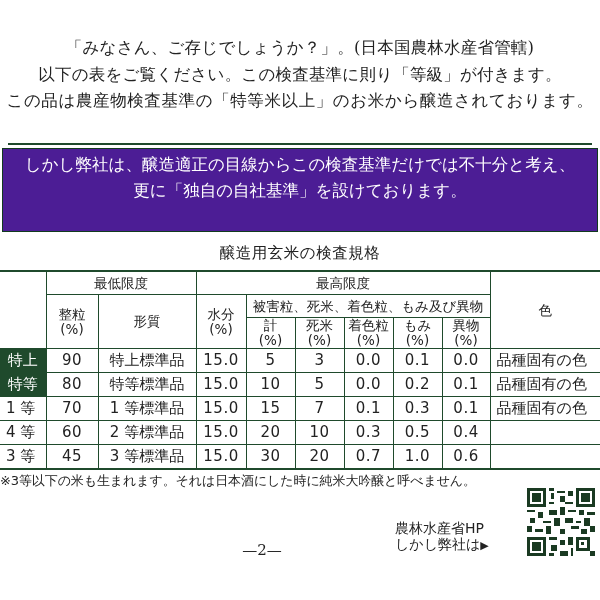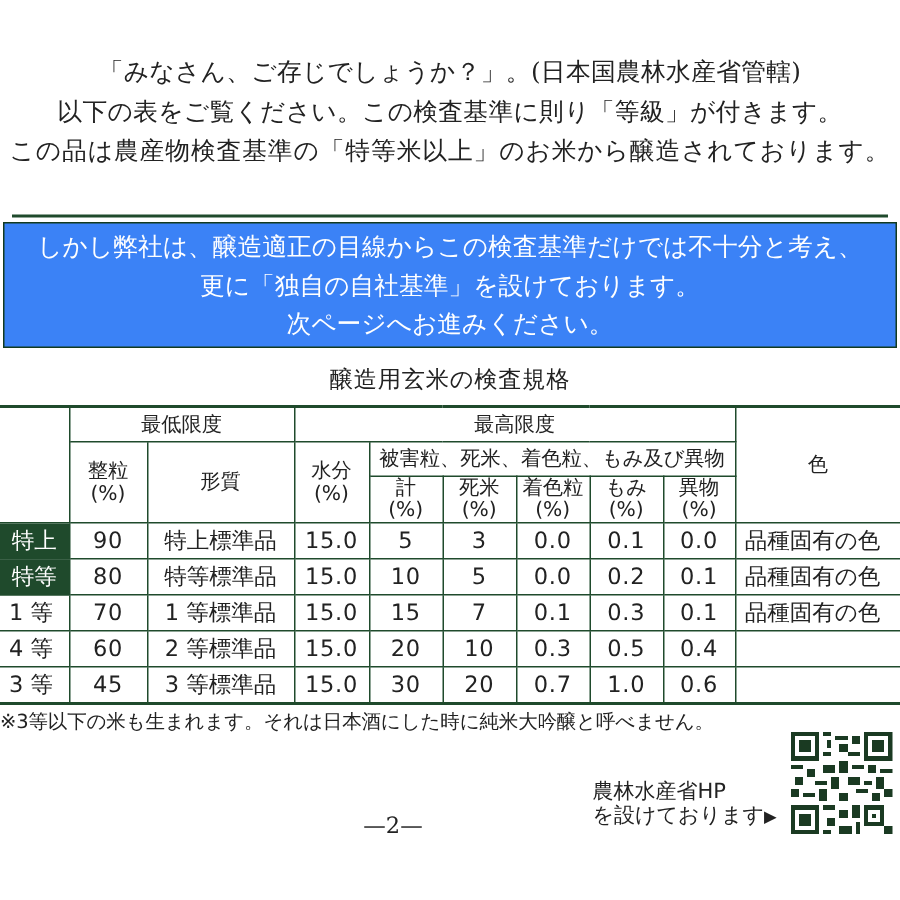--- a/index.html
+++ b/index.html
@@ -3,21 +3,21 @@
 <meta charset="utf-8">
 <style>
   html, body { margin:0; padding:0; }
   body { width:600px; height:600px; background:#ffffff; position:relative; overflow:hidden;
          font-family:"DejaVu Sans", "Liberation Sans", sans-serif; color:#1a1a1a; }
   .intro { position:absolute; left:0; top:35px; width:600px; text-align:center;
            font-family:"DejaVu Serif", "Liberation Serif", serif; color:#222; }
   .intro div { font-size:16.5px; line-height:26.5px; white-space:nowrap; letter-spacing:0.2px; }
   .intro .l4 { font-size:16.5px; letter-spacing:0.6px; }
   .rule { position:absolute; left:8px; top:143px; width:584px; height:2px; background:#1f4a2c; }
-  .greenbox { position:absolute; left:2px; top:148px; width:596px; height:84px; background:#3b82f6;
+  .greenbox { position:absolute; left:2px; top:148px; width:596px; height:84px; background:#4c1d95;
               border:1px solid #123a1f; box-sizing:border-box; color:#ffffff; text-align:center;
               font-family:"DejaVu Serif", "Liberation Serif", serif; padding-top:3px; }
   .greenbox div { font-size:16.5px; line-height:25.5px; white-space:nowrap; }
   .table-title { position:absolute; left:0; width:600px; top:243px; text-align:center; font-size:15.5px;
                  color:#222; letter-spacing:0.5px; }
   table.spec { position:absolute; left:0; top:270px; width:600px; border-collapse:collapse; table-layout:fixed;
                border-top:2px solid #1f4a2c; border-bottom:2px solid #1f4a2c; }
   table.spec td { border:1px solid #1f4a2c; text-align:center; vertical-align:middle; padding:0;
                   font-size:13.5px; color:#222; line-height:15px; }
   table.spec tr.h1 td { height:22px;margin-left:16px; }
@@ -43,21 +43,20 @@
 <div class="intro">
   <div>「みなさん、ご存じでしょうか？」。(日本国農林水産省管轄)</div>
   <div>以下の表をご覧ください。この検査基準に則り「等級」が付きます。</div>
   <div class="l4">この品は農産物検査基準の「特等米以上」のお米から醸造されております。</div>
 </div>
 <div class="rule"></div>
 
 <div class="greenbox">
   <div>しかし弊社は、醸造適正の目線からこの検査基準だけでは不十分と考え、</div>
   <div>更に「独自の自社基準」を設けております。</div>
-  <div>次ページへお進みください。</div>
 </div>
 
 <div class="table-title">醸造用玄米の検査規格</div>
 
 <table class="spec">
   <colgroup>
     <col style="width:46px">
       <col style="width:52px">
       <col style="width:98px">
       <col style="width:50px">
@@ -151,21 +150,21 @@
   </tr>
 </tbody>
   </table>
 
 <div class="footnote">※3等以下の米も生まれます。それは日本酒にした時に純米大吟醸と呼べません。</div>
 
 <div class="pageno">—2—</div>
 
 <div class="hp">
   <div>農林水産省HP</div>
-  <div><span>を設けております</span><span class="arrow">▶</span></div>
+  <div><span>しかし弊社は</span><span class="arrow">▶</span></div>
 </div>
 
 <svg class="qr" viewBox="0 0 25 25" shape-rendering="crispEdges">
   <rect x="0" y="0" width="25" height="25" fill="#ffffff"></rect>
   <g fill="#1a3a22">
     <rect x="0" y="0" width="7" height="7"></rect>
       <rect x="1" y="1" width="5" height="5" fill="#fff"></rect>
       <rect x="2" y="2" width="3" height="3"></rect>
     <rect x="18" y="0" width="7" height="7"></rect>
       <rect x="19" y="1" width="5" height="5" fill="#fff"></rect>

